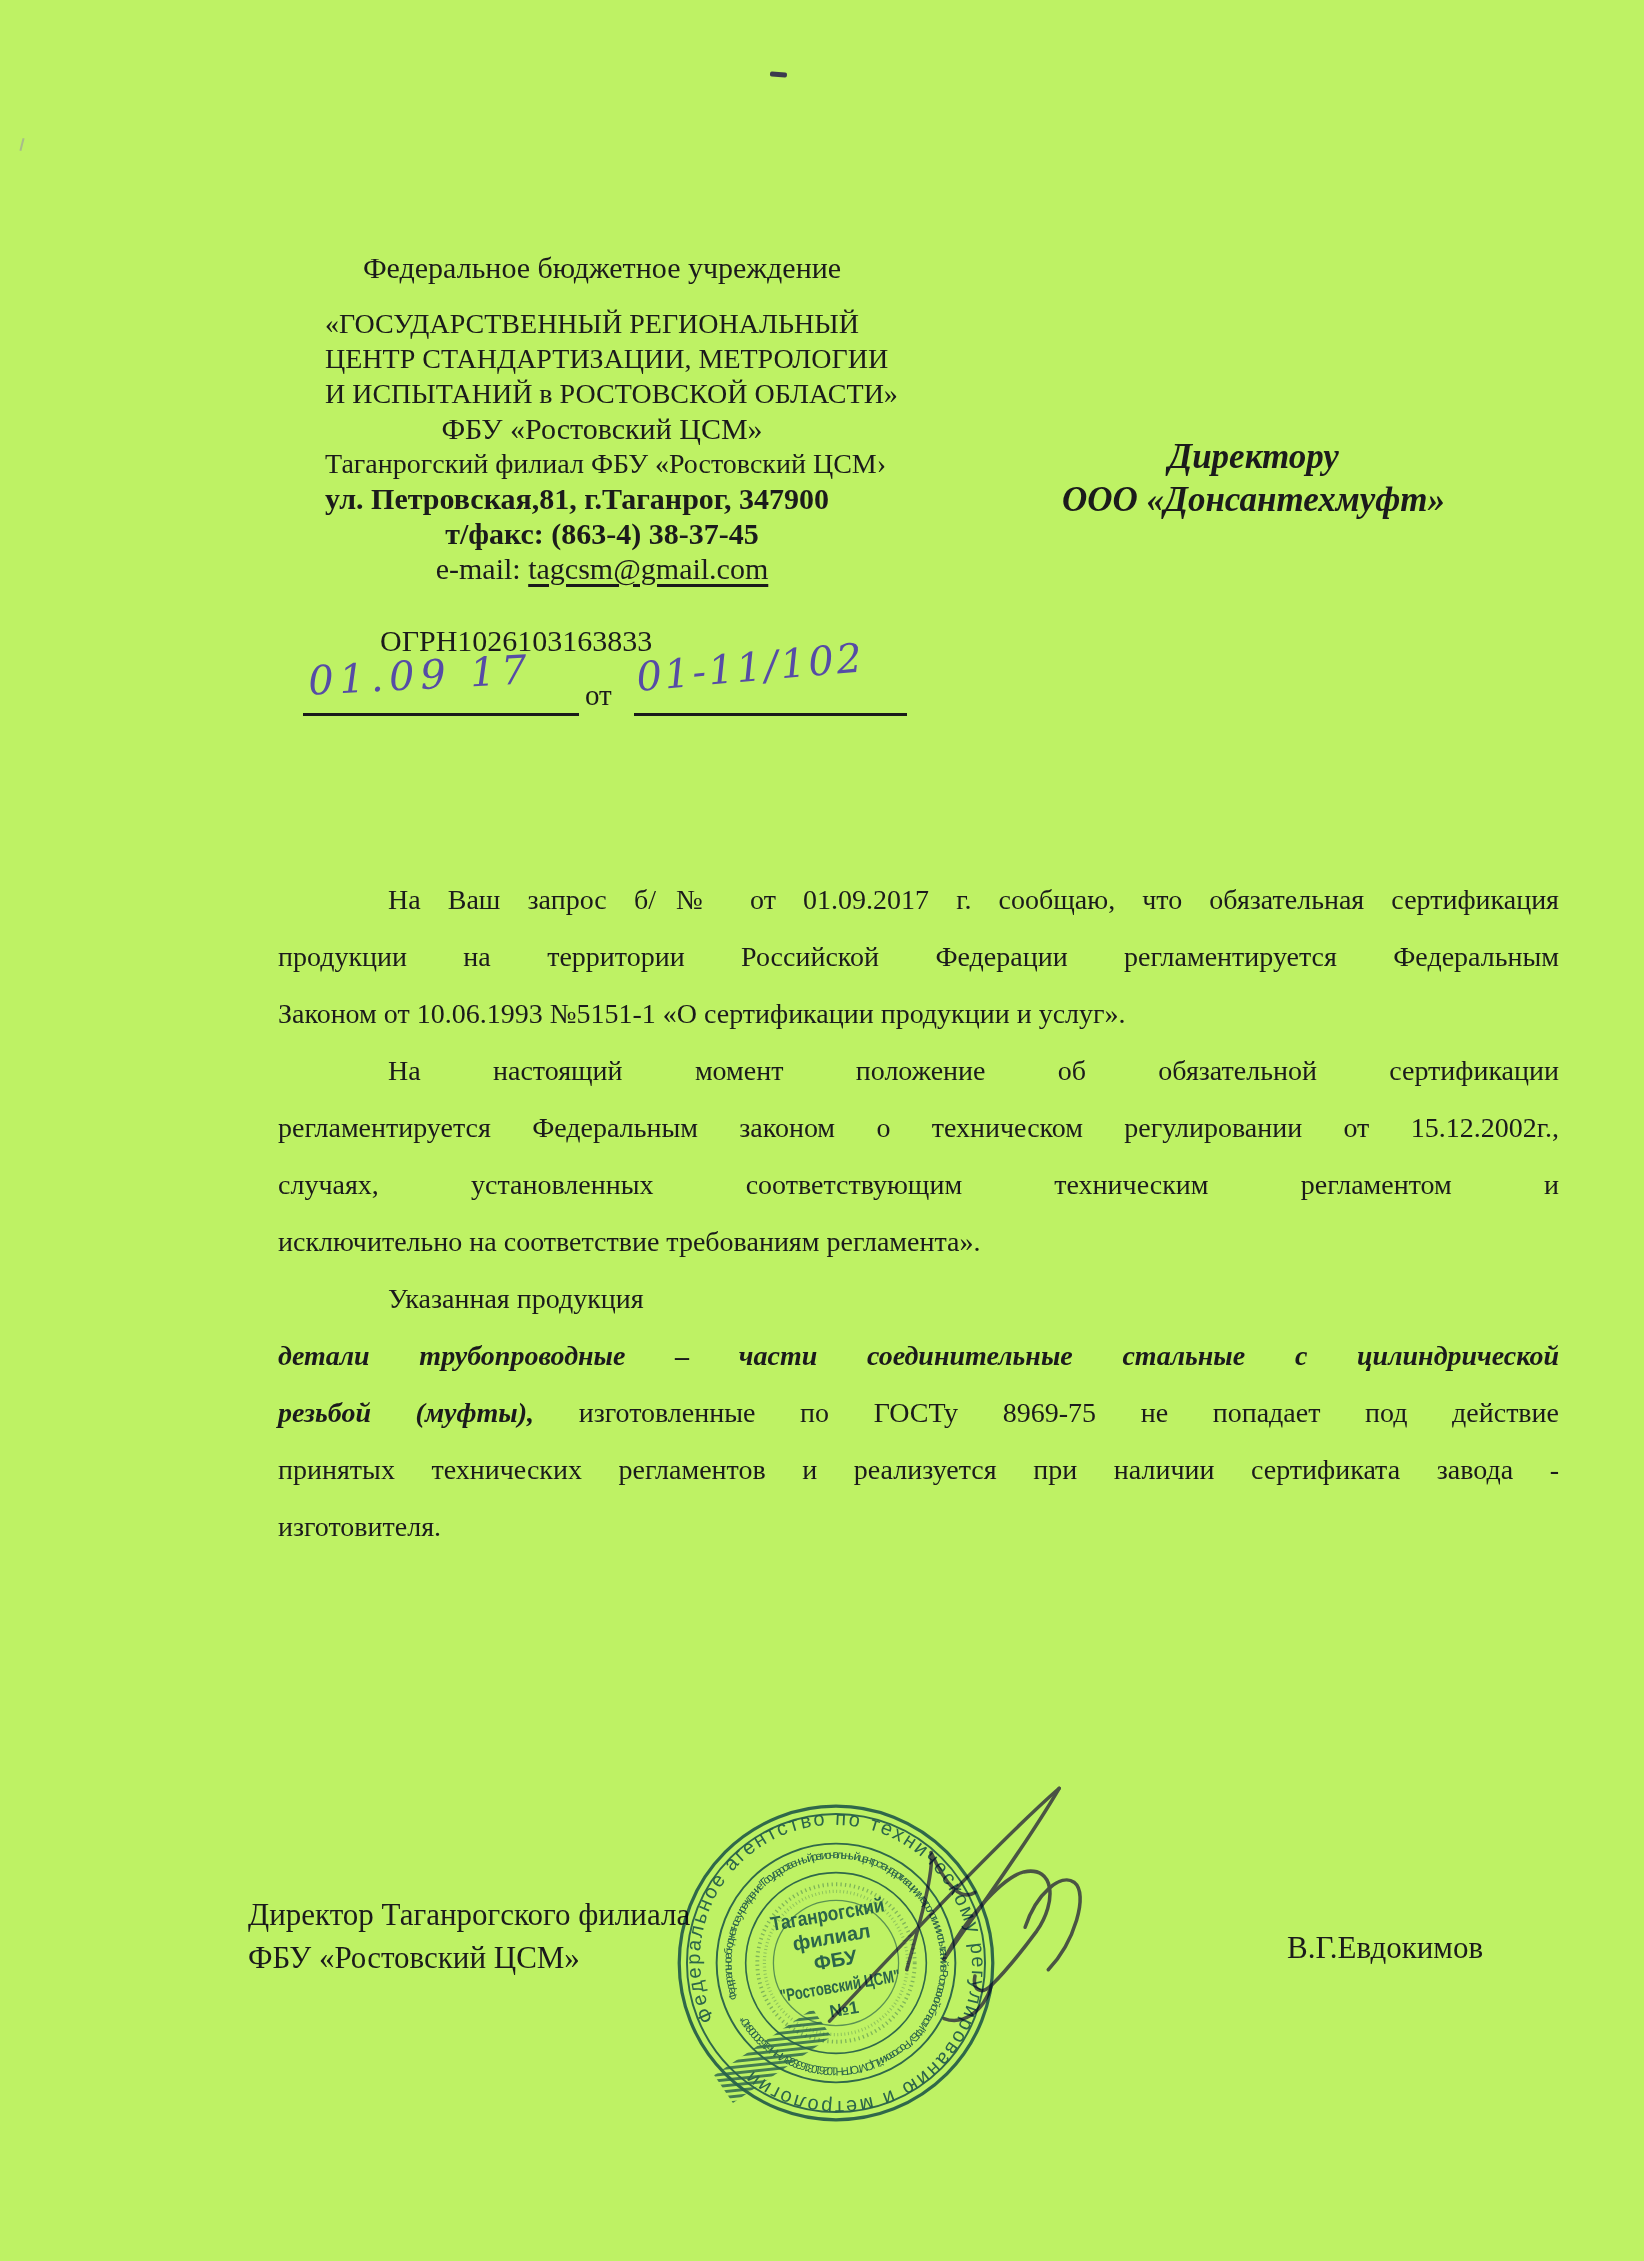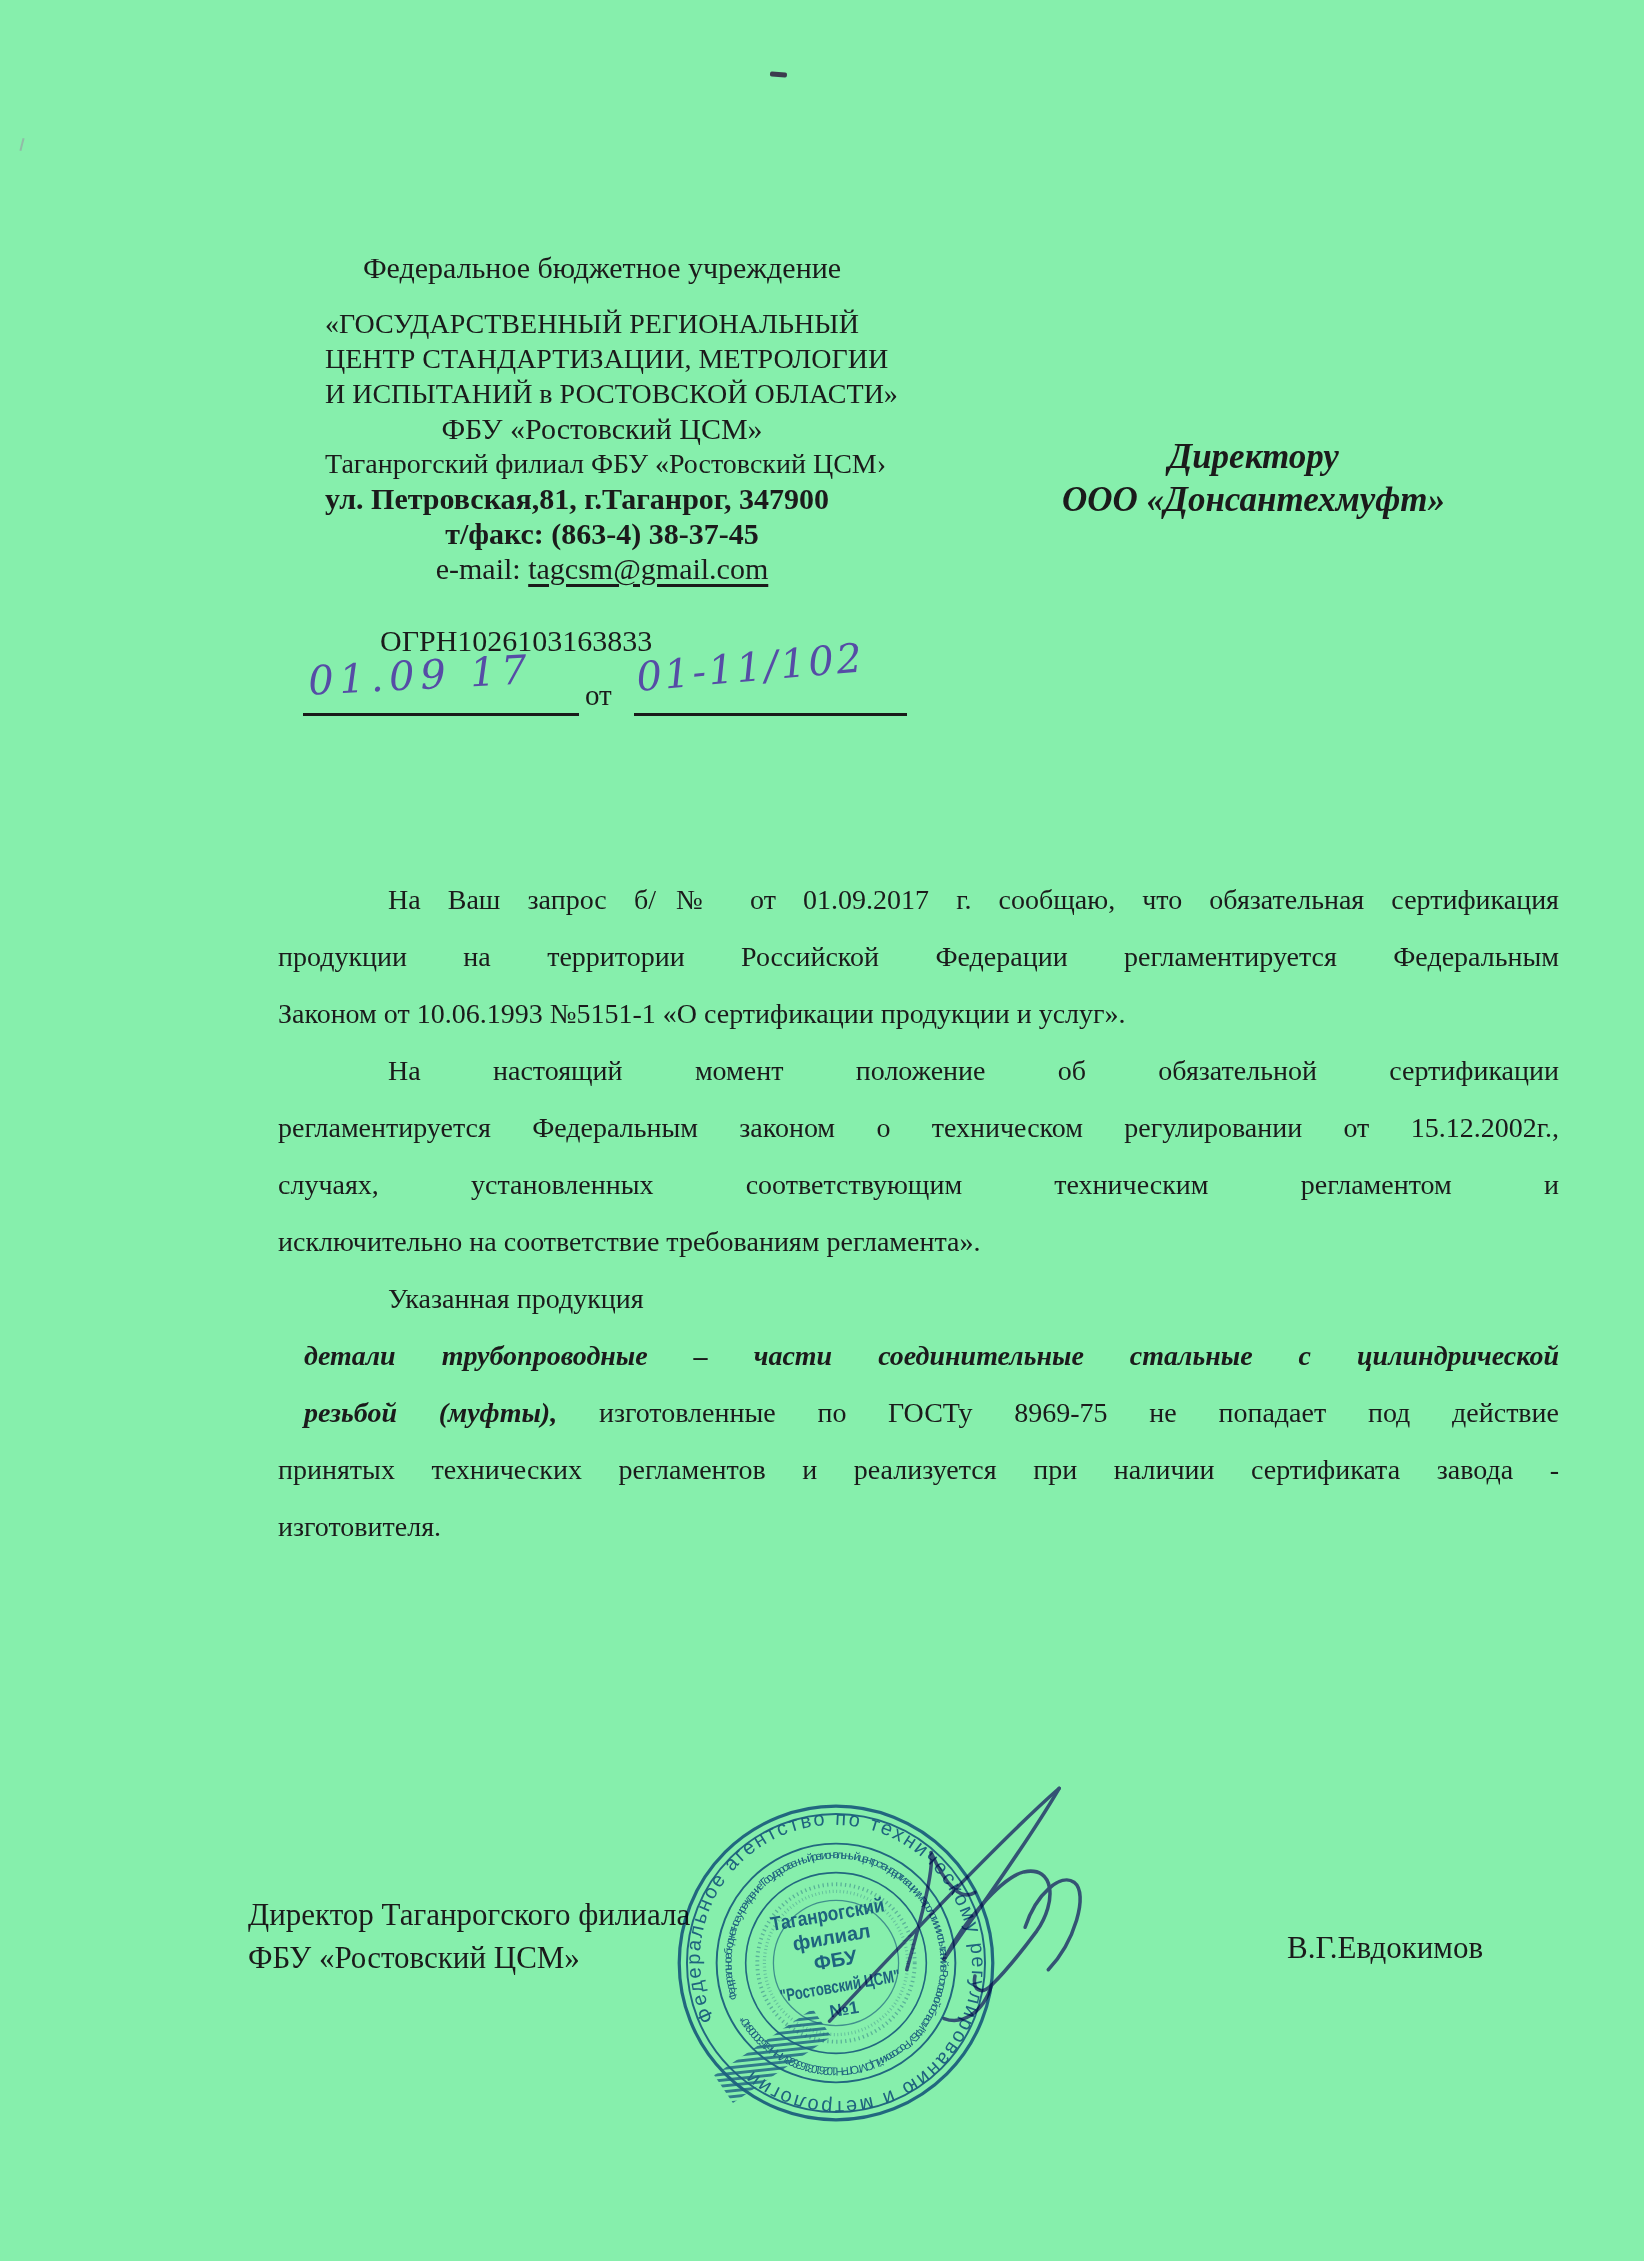--- a/index.html
+++ b/index.html
@@ -1,16 +1,16 @@
 <!DOCTYPE html>
 <html style="font-size:10.3px"><head>
 <meta charset="utf-8">
 <style>
   html,body{margin:0;padding:0;background:#ffffff;}
-  .page{position:relative;width:1644px;height:2261px;background:#86efac;
+  .page{position:relative;width:1644px;height:2261px;background:#bef264;
         font-family:"Liberation Serif","DejaVu Serif",serif;color:#1b1b1b;overflow:hidden;}
 
   
   .dash1{position:absolute;left:770px;top:72px;width:17px;height:4.5px;background:#3c3c4e;border-radius:1.9px;transform:rotate(4deg);}
   .tick1{position:absolute;left:20.6px;top:138px;width:1.9px;height:13px;background:#9a9aa4;opacity:.6;transform:rotate(14deg);}
 
   
   .hdr{position:absolute;left:325px;top:250px;width:554px;font-size:28px;line-height:35px;}
   .hdr div{white-space:nowrap;}
   .hdr .c{text-align:center;}
@@ -34,21 +34,21 @@
   .uline{position:absolute;height:2.6px;background:#1a1a1a;}
   .ul1{left:303px;top:713px;width:276px;}
   .ul2{left:634px;top:713px;width:273px;}
   .ot{position:absolute;left:585px;top:679px;font-size:29px;}
 
   
   .body-text{position:absolute;left:278px;top:871px;width:1281px;font-size:28px;line-height:57px;}
   .line{}
   .just{text-align:justify;text-align-last:justify;}
   .ind{text-indent:110px;}
-  .bi{font-weight:bold;font-style:italic;margin-left:26px;}
+  .bi{font-weight:bold;font-style:italic;}
 
   
   .sig-left{position:absolute;left:248px;top:1893px;font-size:31px;line-height:43px;}
   .sig-name{position:absolute;left:1287px;top:1930px;font-size:31px;}
 
   .stamp-wrap{position:absolute;left:676px;top:1803px;width:320px;height:320px;mix-blend-mode:multiply;}
   .sign-wrap{position:absolute;left:818px;top:1765px;width:283px;height:309px;mix-blend-mode:multiply;}
   .stamp-sans{font-family:"Liberation Sans","DejaVu Sans",sans-serif;}
 </style>
 </head>

